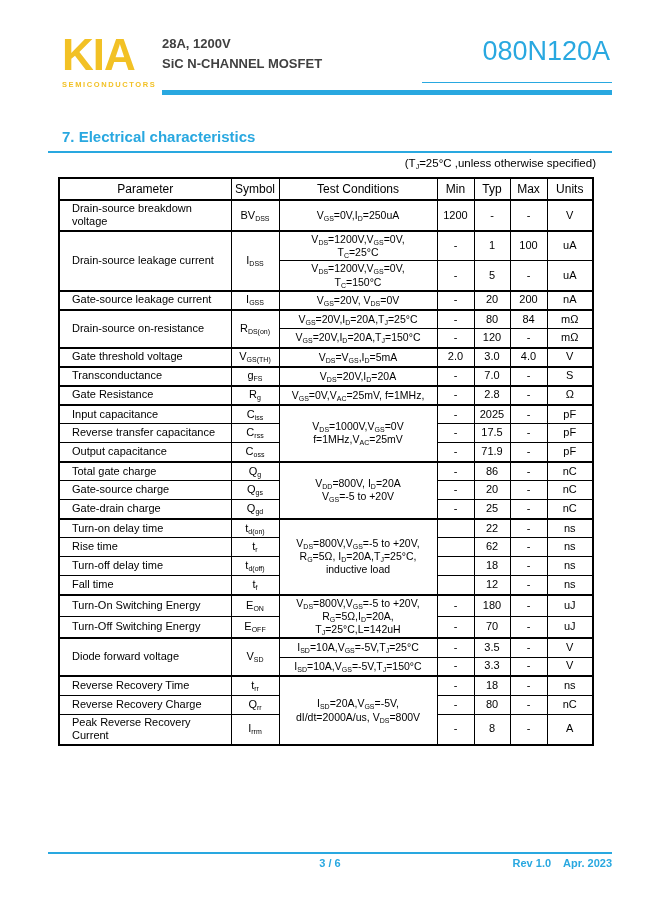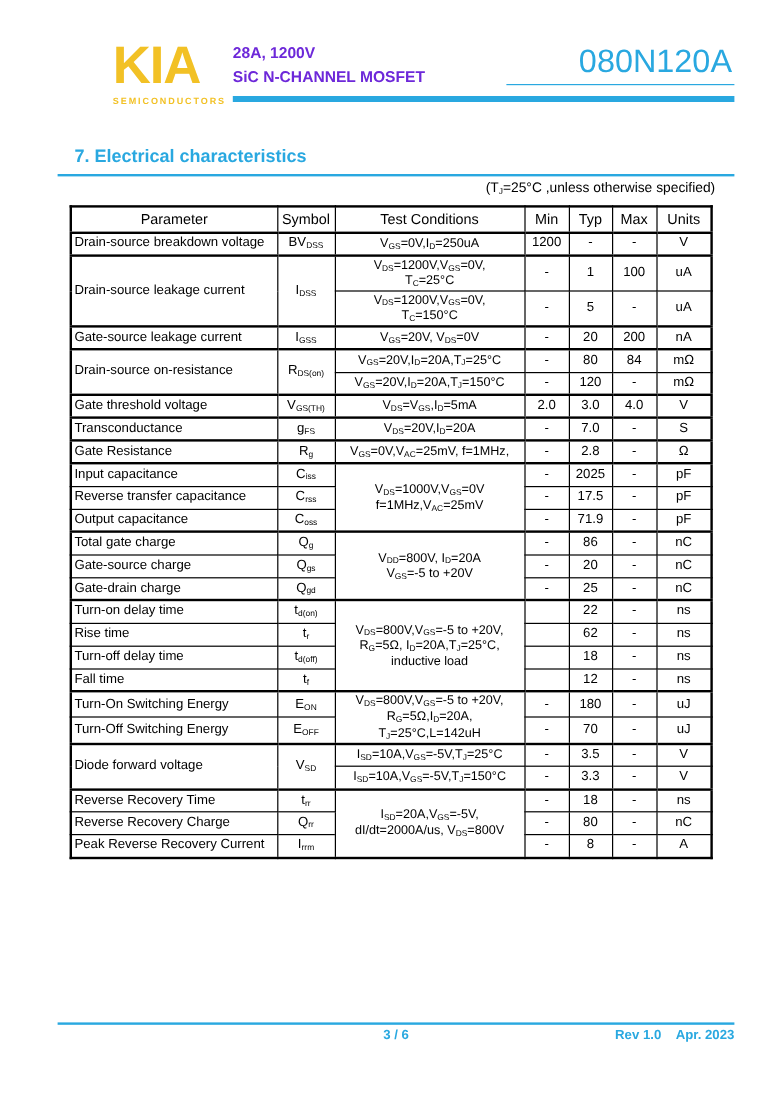--- a/index.html
+++ b/index.html
@@ -1,41 +1,41 @@
 <!DOCTYPE html>
 <html><head>
 <meta charset="utf-8">
 <style>
   * { margin:0; padding:0; box-sizing:border-box; }
   html,body { background:#ffffff; }
   body { font-family:"Liberation Sans","DejaVu Sans",sans-serif; color:#000; }
   .page { position:relative; width:649px; height:917px; background:#fff; overflow:hidden; }
 
   
-  .hdr { display:flex; align-items:flex-start; margin:34px 37px 0 94px; }
+  .hdr { display:flex; align-items:flex-start; margin:34px 37px 0 62px; }
   .logo-block { width:100px; flex:0 0 auto; }
   .logo-text { font-size:44px; font-weight:800; color:#F2C125; line-height:0.95; letter-spacing:-1px; }
   .logo-sub { font-size:7.5px; font-weight:700; color:#F2C125; letter-spacing:1.6px; margin-top:4px; white-space:nowrap; }
   .hdr-right { flex:1; border-bottom:5px solid #29A8E0; padding-bottom:7px; display:flex; justify-content:space-between; }
-  .hdr-titles { font-size:13px; font-weight:700; color:#6d28d9; line-height:1.5; }
+  .hdr-titles { font-size:13px; font-weight:700; color:#404040; line-height:1.5; }
   .part-wrap { text-align:right; }
-  .part-no { font-size:27px; color:#29A8E0; line-height:1.1; margin-top:3px; padding:0 2px 3px 60px; border-bottom:1px solid #29A8E0; }
+  .part-no { font-size:27px; color:#29A8E0; line-height:1.1; margin-top:3px; padding:0 2px 15px 60px; border-bottom:1px solid #29A8E0; }
 
   
   .section-wrap { margin:33px 37px 0 48px; border-bottom:2px solid #29A8E0; padding:0 0 6px 14px; }
   .section-title { font-size:15px; font-weight:700; color:#29A8E0; }
   .note { margin:4px 53px 0 0; text-align:right; font-size:11.5px; color:#000; }
 
   
   table.etable { border-collapse:collapse; table-layout:fixed; width:534px; margin:8px 0 0 58px; }
   table.etable, table.etable th, table.etable td { border:1px solid #000; }
   table.etable { border-width:2px; }
   th { font-size:12px; font-weight:400; height:22px; text-align:center; }
   td { font-size:11px; height:19px; text-align:center; padding:1px 2px; line-height:1.25; }
-  td.c-param { text-align:left; padding-left:2px; }
+  td.c-param { text-align:left; padding-left:12px; }
   td.c-cond { font-size:10.5px; }
   tr.gs td, tr.gs th { border-top-width:2px; }
   thead tr th { border-bottom-width:2px; }
   sub { font-size:7px; line-height:0; vertical-align:-1.5px; letter-spacing:0; }
 
   
   .pfooter { position:absolute; left:48px; right:37px; top:852px; border-top:2px solid #29A8E0; }
   .footer-row { position:relative; margin-top:3px; text-align:center; font-size:11px; font-weight:700; color:#29A8E0; }
   .rev-block { position:absolute; right:0; top:0; }
   .rev-date { margin-left:12px; }

